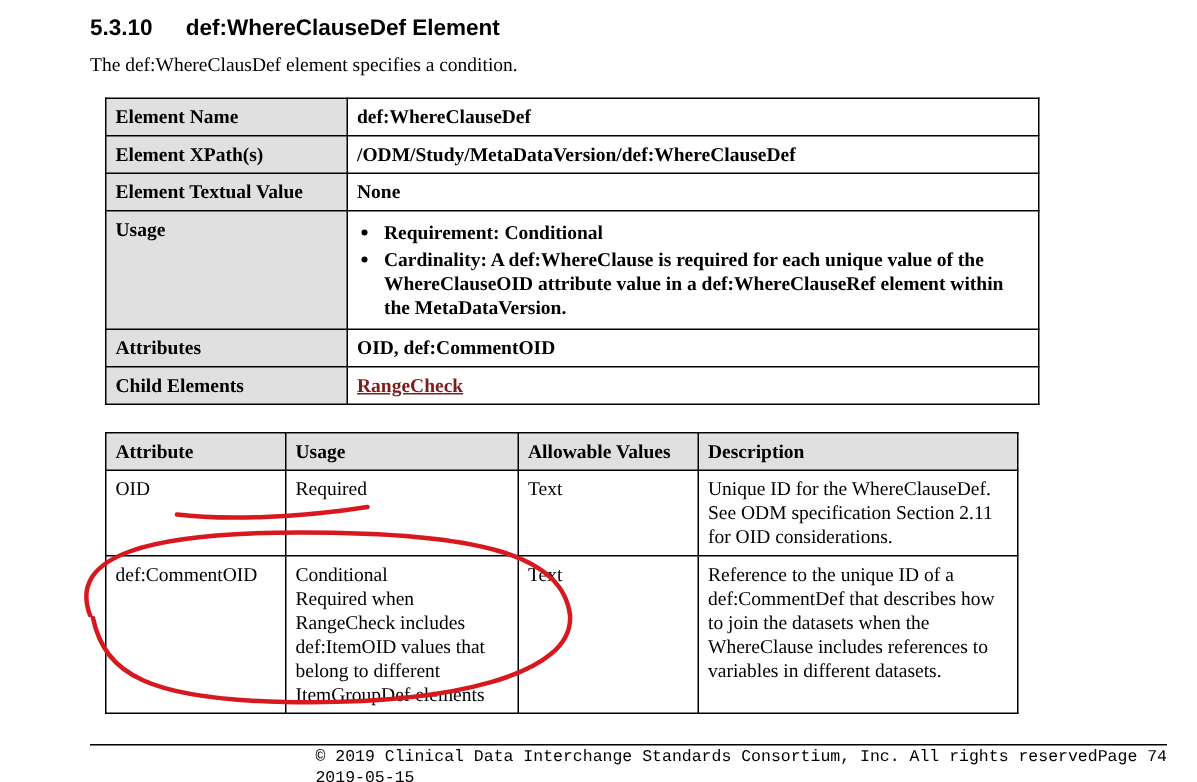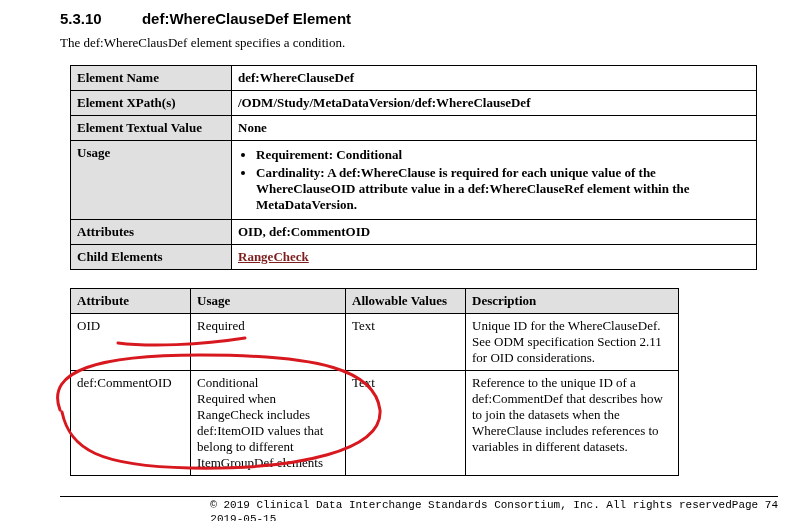--- a/index.html
+++ b/index.html
@@ -13,26 +13,26 @@
   .page {
     padding: 10px 20px 8px 60px;
     position: relative;
   }
   h3.section {
     font-family: Arial, Helvetica, sans-serif;
     font-weight: bold;
     font-size: 15px;
     margin: 0 0 8px 0;
   }
-  h3.section .num { display:inline-block; margin-right: 36px; }
+  h3.section .num { display:inline-block; margin-right: 18px; }
   p.intro { margin: 4px 0 14px 0; font-family: Liberation Serif, serif; }
 
   table.spec {
     border-collapse: collapse;
-    width: 687px;
+    width: 623px;
     margin: 0 0 18px 10px;
   }
   table.spec td, table.spec th {
     border: 1px solid #000;
     padding: 4px 6px;
     vertical-align: top;
     text-align: left;
     font-size: 13px;
     font-weight: bold;
   }

